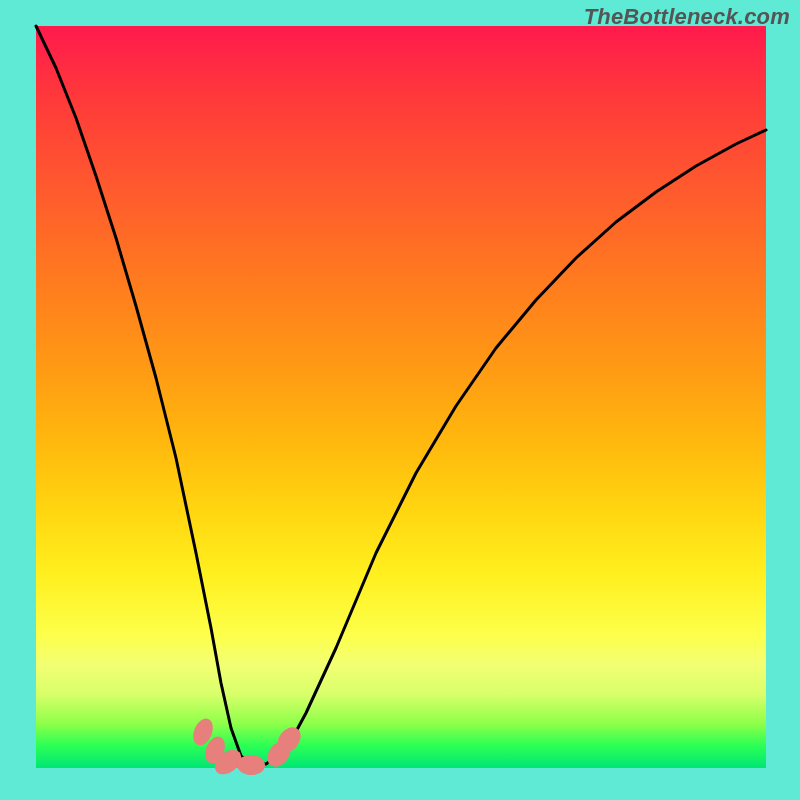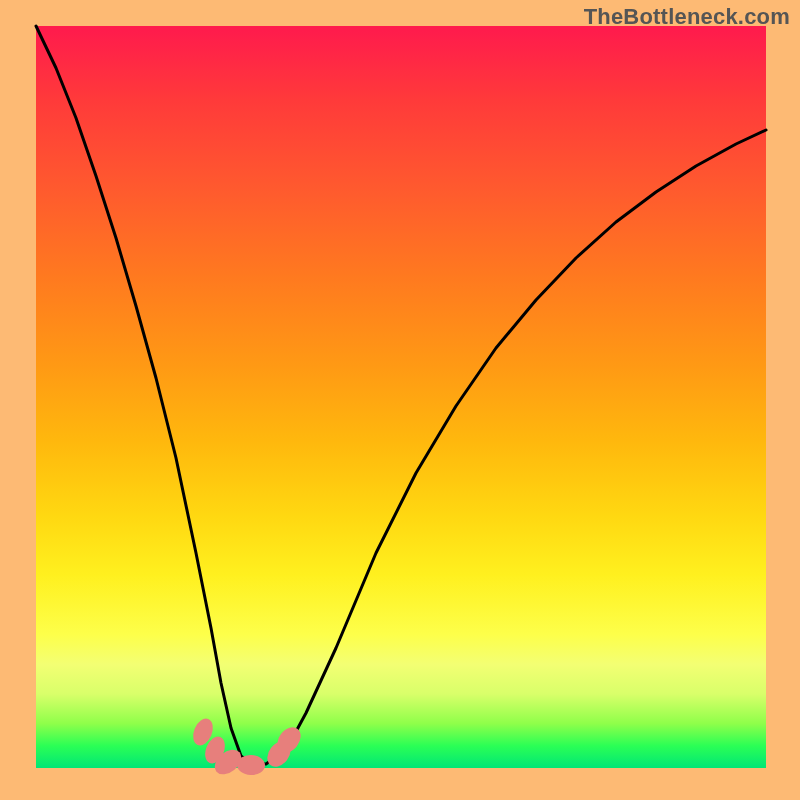--- a/index.html
+++ b/index.html
@@ -10,21 +10,22 @@
     background: #000;
     overflow: hidden;
     font-family: Arial, Helvetica, sans-serif;
   }
   .frame {
     position: absolute;
     left: 0;
     top: 0;
     width: 800px;
     height: 800px;
-    background: #fdba74;
+    background: #5eead4;
+    font-style: italic;
   }
   .plot {
     position: absolute;
     left: 36px;
     top: 26px;
     width: 730px;
     height: 742px;
     background: linear-gradient(to bottom,
       #ff1a4d 0%,
       #ff3a3a 10%,

